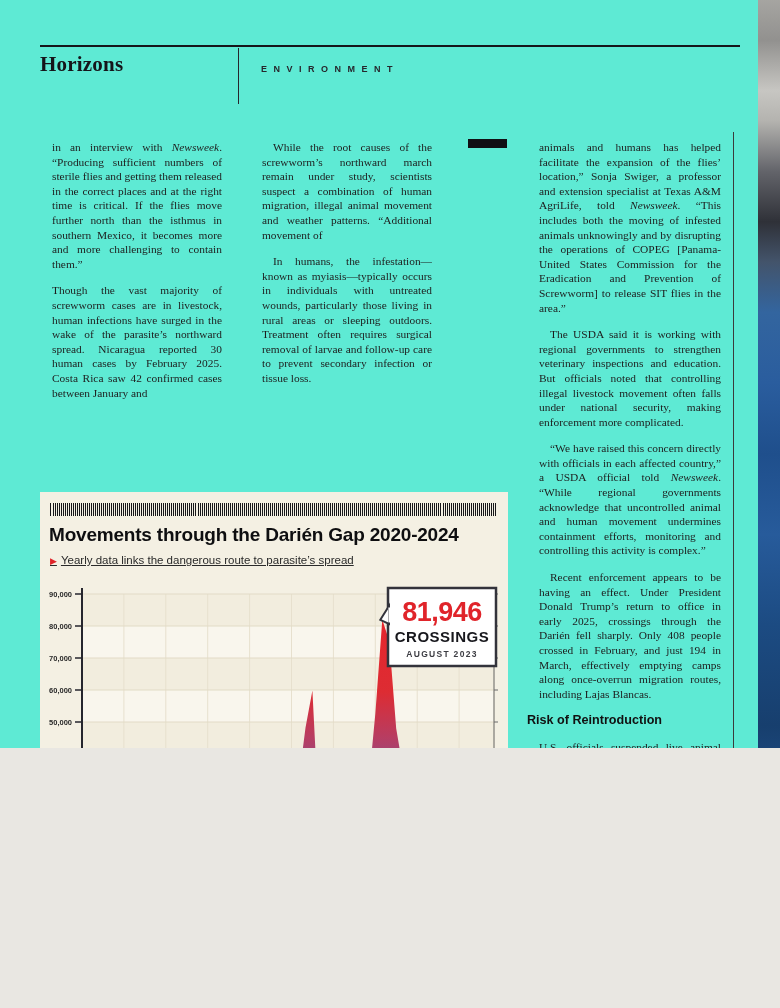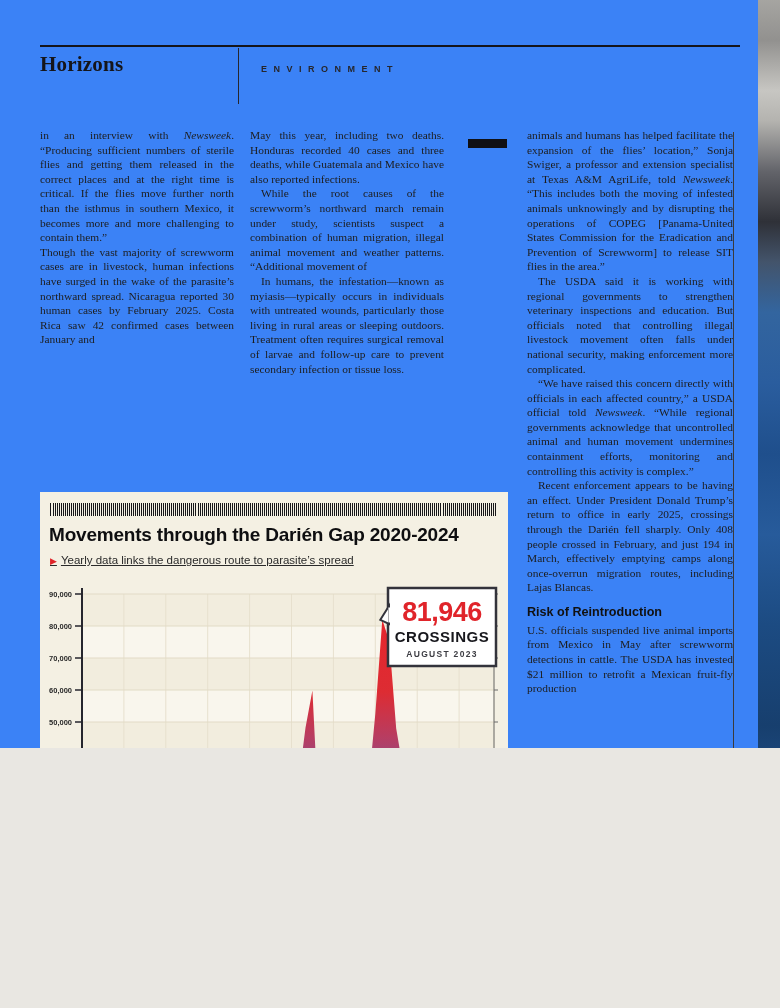--- a/index.html
+++ b/index.html
@@ -1,29 +1,29 @@
 <!DOCTYPE html>
 <html><head>
 <meta charset="utf-8">
 <style>
   html,body{margin:0;padding:0;background:#e9e7e2;}
-  #page{position:relative;width:780px;height:748px;background:#3b82f6;overflow:hidden;
+  #page{position:relative;width:780px;height:748px;background:#5eead4;overflow:hidden;
         font-family:"Liberation Serif",serif;color:#1d1d1d;}
   
   .hrule{position:absolute;background:#15151a;}
   #horizons{position:absolute;left:40px;top:52px;font:700 21px "Liberation Serif",serif;color:#15151a;letter-spacing:.2px;}
   #env-divider{position:absolute;left:238px;top:48px;width:1px;height:56px;background:#26262c;}
   #environment{position:absolute;left:261px;top:64px;font:700 9px "Liberation Sans",sans-serif;letter-spacing:6.5px;color:#26262c;}
   #marker-bar{position:absolute;left:468px;top:139px;width:39px;height:9px;background:#101014;}
   
   .col{position:absolute;top:128px;font-size:11.4px;line-height:1.28;text-align:justify;}
   #col1{left:40px;width:194px;}
   #col2{left:250px;width:194px;}
   #col3{left:527px;width:206px;}
-  .body-p{margin:0;}
+  .body-p{margin:12px;}
   .body-p.ind{text-indent:11px;}
   .body-h{margin:10px 0 3px 0;font:700 12.6px "Liberation Sans",sans-serif;line-height:1.18;color:#111;text-align:left;}
   #col3-rule{position:absolute;left:733px;top:132px;width:1px;height:798px;background:#3b3b3b;}
   
   #chart-panel{position:absolute;left:40px;top:492px;width:468px;height:463px;background:#f4f0e3;}
   #barcode{position:absolute;left:10px;top:11px;}
   #chart-title{position:absolute;left:9px;top:32px;width:452px;font:700 19px "Liberation Sans",sans-serif;letter-spacing:-.2px;color:#0e0e10;}
   #chart-subtitle{position:absolute;left:10px;top:62px;font:400 11.5px "Liberation Sans",sans-serif;color:#2a2a2a;text-decoration:underline;}
   #chart-subtitle .arrow{color:#e02329;font-size:9px;margin-right:4px;}
   #crossings-chart{position:absolute;left:6px;top:92px;}
@@ -55,21 +55,20 @@
   <div id="horizons">Horizons</div>
   <div id="env-divider"></div>
   <div id="environment">ENVIRONMENT</div>
   <div id="marker-bar"></div>
 
   <div class="col" id="col1">
       <p class="body-p">in an interview with <i>Newsweek</i>. “Producing sufficient numbers of sterile flies and getting them released in the correct places and at the right time is critical. If the flies move further north than the isthmus in southern Mexico, it becomes more and more challenging to contain them.”</p>
       <p class="body-p">Though the vast majority of screwworm cases are in livestock, human infections have surged in the wake of the parasite’s northward spread. Nicaragua reported 30 human cases by February 2025. Costa Rica saw 42 confirmed cases between January and</p>
     </div>
   <div class="col" id="col2">
-      <p class="body-p">May this year, including two deaths. Honduras recorded 40 cases and three deaths, while Guatemala and Mexico have also reported infections.</p>
       <p class="body-p ind">While the root causes of the screwworm’s northward march remain under study, scientists suspect a combination of human migration, illegal animal movement and weather patterns. “Additional movement of</p>
       <p class="body-p ind">In humans, the infestation—known as myiasis—typically occurs in individuals with untreated wounds, particularly those living in rural areas or sleeping outdoors. Treatment often requires surgical removal of larvae and follow-up care to prevent secondary infection or tissue loss.</p>
     </div>
   <div class="col" id="col3">
       <p class="body-p">animals and humans has helped facilitate the expansion of the flies’ location,” Sonja Swiger, a professor and extension specialist at Texas A&amp;M AgriLife, told <i>Newsweek</i>. “This includes both the moving of infested animals unknowingly and by disrupting the operations of COPEG [Panama-United States Commission for the Eradication and Prevention of Screwworm] to release SIT flies in the area.”</p>
       <p class="body-p ind">The USDA said it is working with regional governments to strengthen veterinary inspections and education. But officials noted that controlling illegal livestock movement often falls under national security, making enforcement more complicated.</p>
       <p class="body-p ind">“We have raised this concern directly with officials in each affected country,” a USDA official told <i>Newsweek</i>. “While regional governments acknowledge that uncontrolled animal and human movement undermines containment efforts, monitoring and controlling this activity is complex.”</p>
       <p class="body-p ind">Recent enforcement appears to be having an effect. Under President Donald Trump’s return to office in early 2025, crossings through the Darién fell sharply. Only 408 people crossed in February, and just 194 in March, effectively emptying camps along once-overrun migration routes, including Lajas Blancas.</p>
       <h3 class="body-h">Risk of Reintroduction</h3>
       <p class="body-p">U.S. officials suspended live animal imports from Mexico in May after screwworm detections in cattle. The USDA has invested $21 million to retrofit a Mexican fruit-fly production</p>

